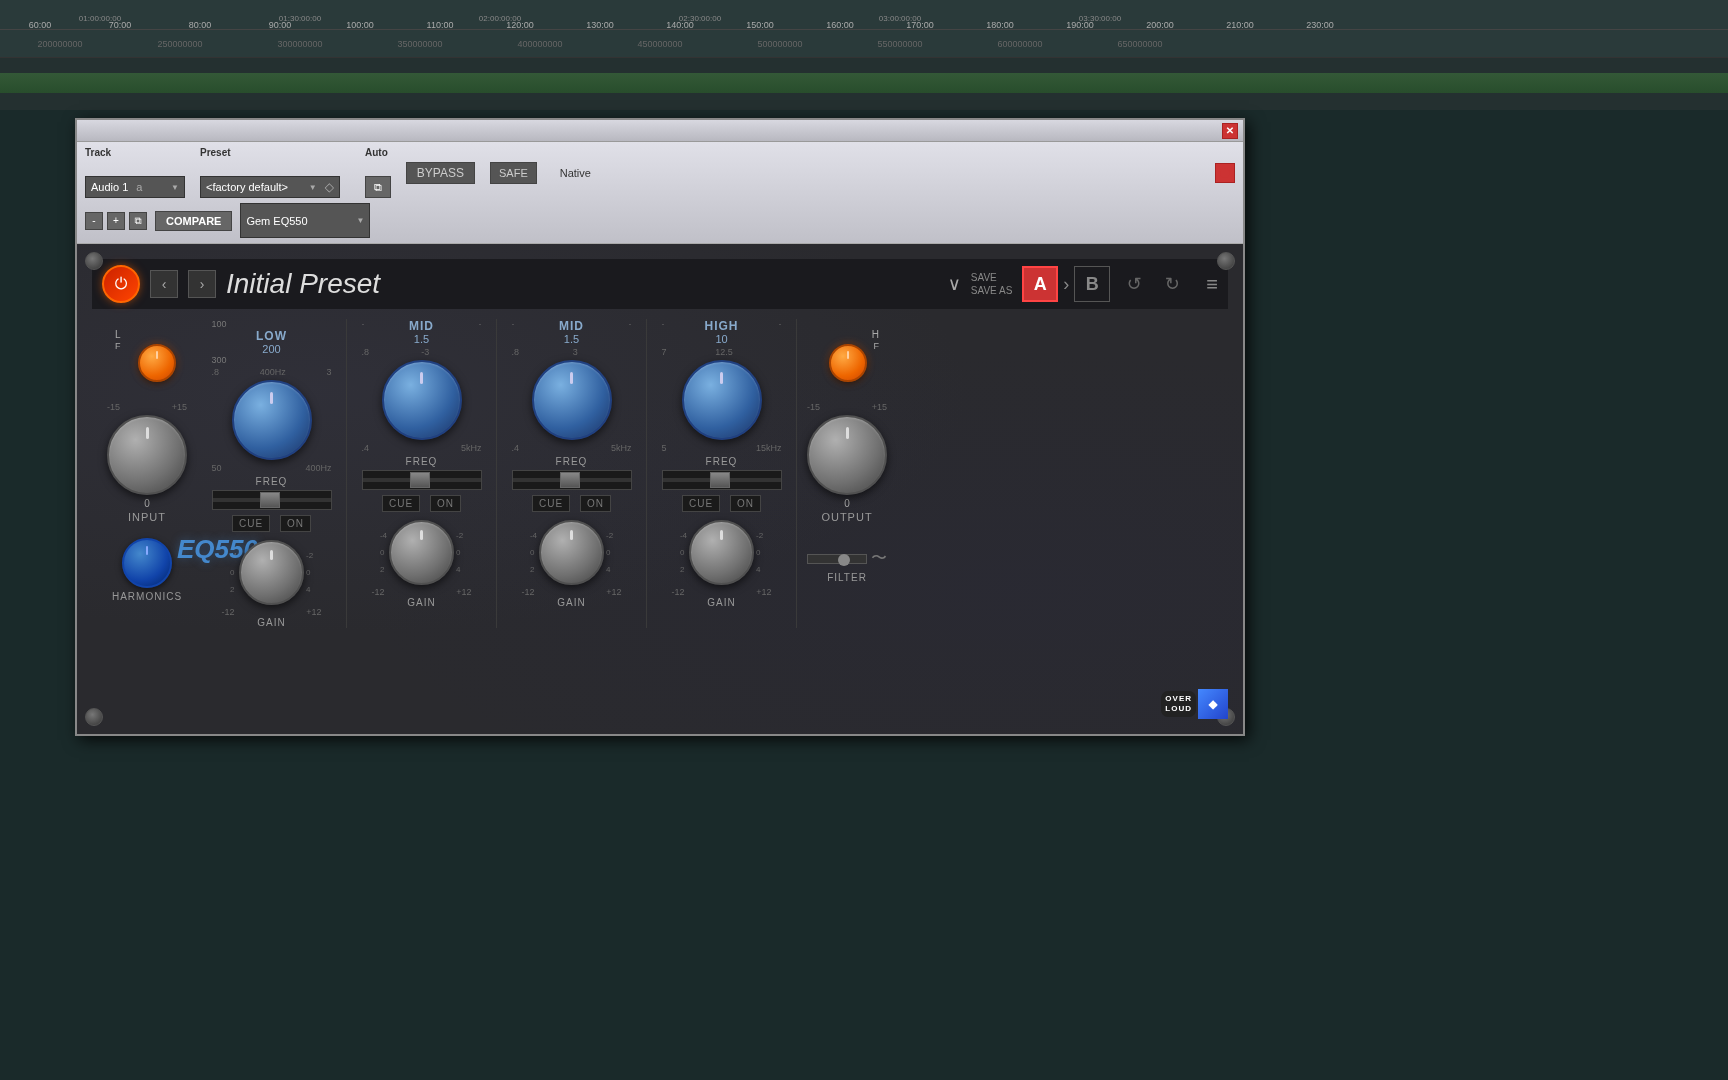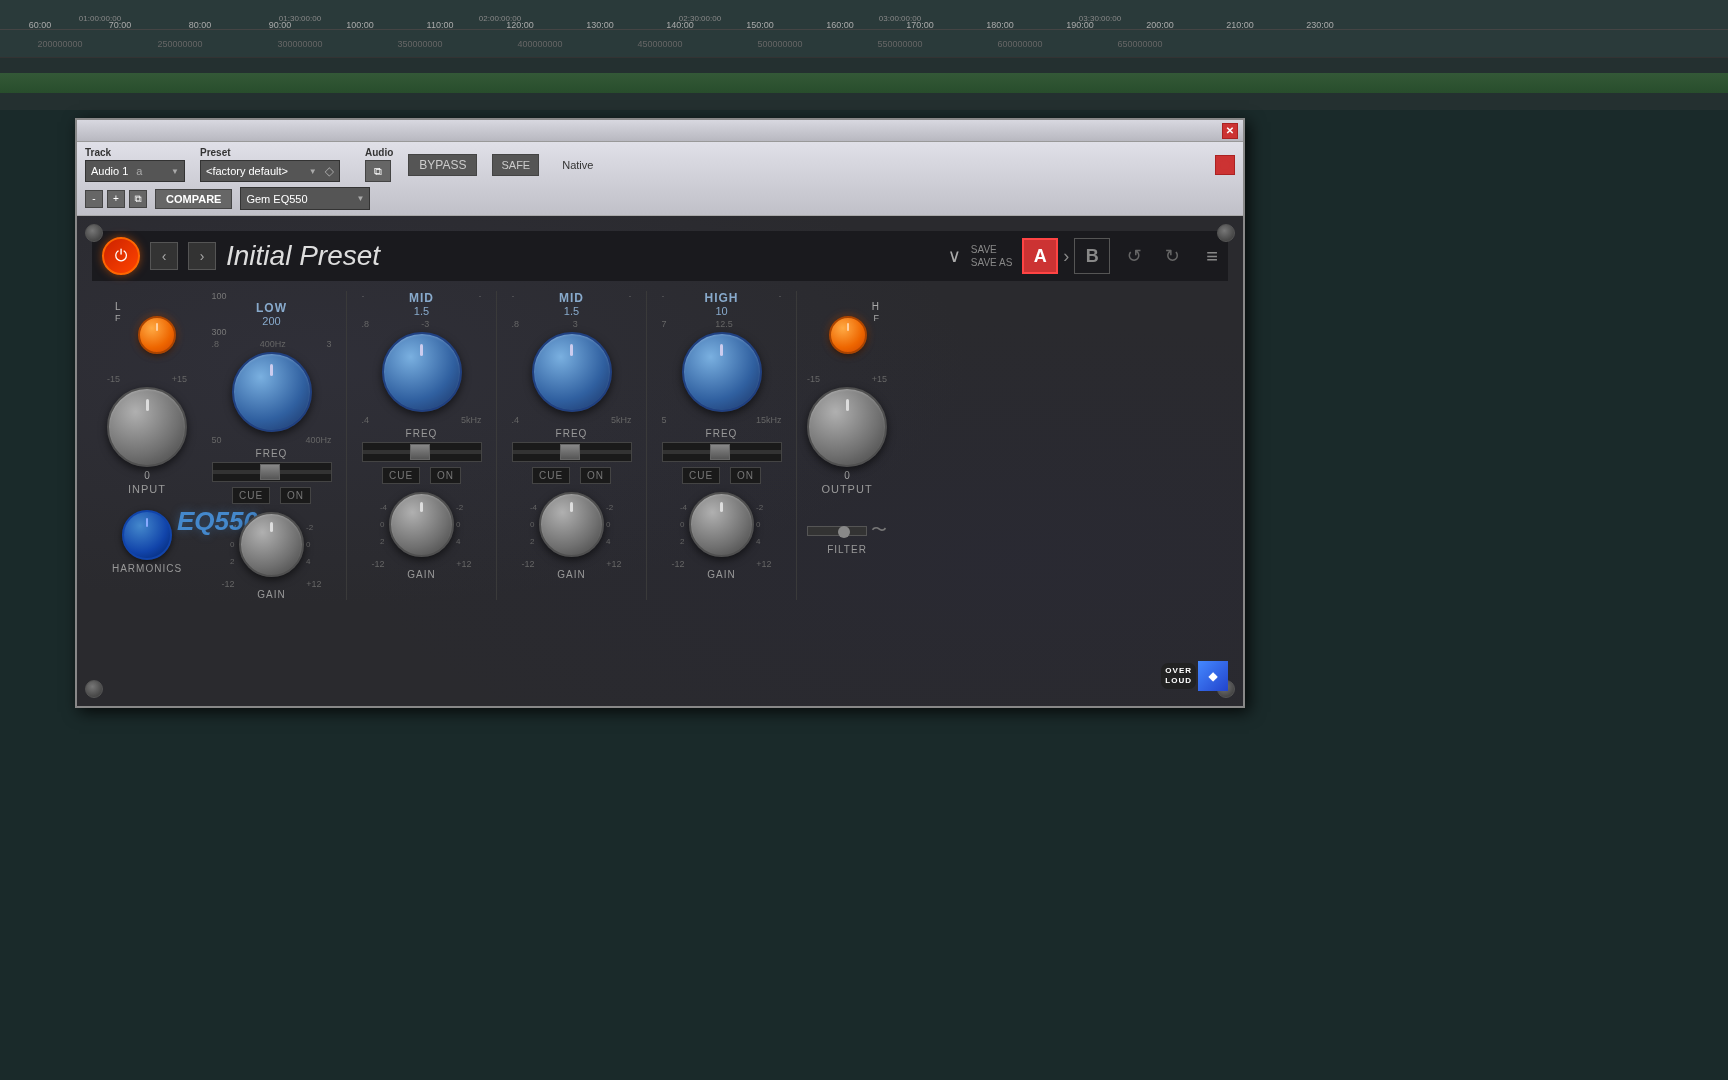--- a/index.html
+++ b/index.html
@@ -118,21 +118,21 @@
       margin-bottom: 5px;
     }
     .header-section {
       display: flex;
       flex-direction: column;
     }
     .header-label {
       font-size: 10px;
       color: #333;
       font-weight: bold;
-      margin-bottom: 2px;
+      margin-bottom: 18px;
     }
     .header-dropdown {
       background: #555;
       color: white;
       border: 1px solid #333;
       padding: 2px 5px;
       font-size: 11px;
       display: flex;
       align-items: center;
       gap: 4px;
@@ -224,21 +224,21 @@
       cursor: pointer;
       height: 20px;
     }
     .gem-eq-dropdown {
       background: #555;
       color: white;
       border: 1px solid #333;
       padding: 2px 5px;
       font-size: 11px;
       min-width: 130px;
-      height: 23px;
+      height: 35px;
       display: flex;
       align-items: center;
       cursor: pointer;
     }
     .rec-btn {
       background: #cc3333;
       color: white;
       border: 1px solid #aa2222;
       width: 20px;
       height: 20px;
@@ -693,21 +693,21 @@
       <div class="header-section">
         <span class="header-label">Preset</span>
         <div class="header-dropdown preset-dropdown">
           <span>&lt;factory default&gt;</span>
           <span class="arrow">▼</span>
           <span style="margin-left:4px; color:#aaa; font-size:12px">◇</span>
         </div>
       </div>
 
       <div class="header-section auto-section">
-        <span class="header-label">Audio</span>
+        <span class="header-label">Auto</span>
         <div class="auto-btns">
           <button class="auto-btn">⧉</button>
         </div>
       </div>
 
       <button class="bypass-btn">BYPASS</button>
       <button class="safe-btn">SAFE</button>
       <button class="native-btn">Native</button>
 
       <div style="margin-left:auto;">

